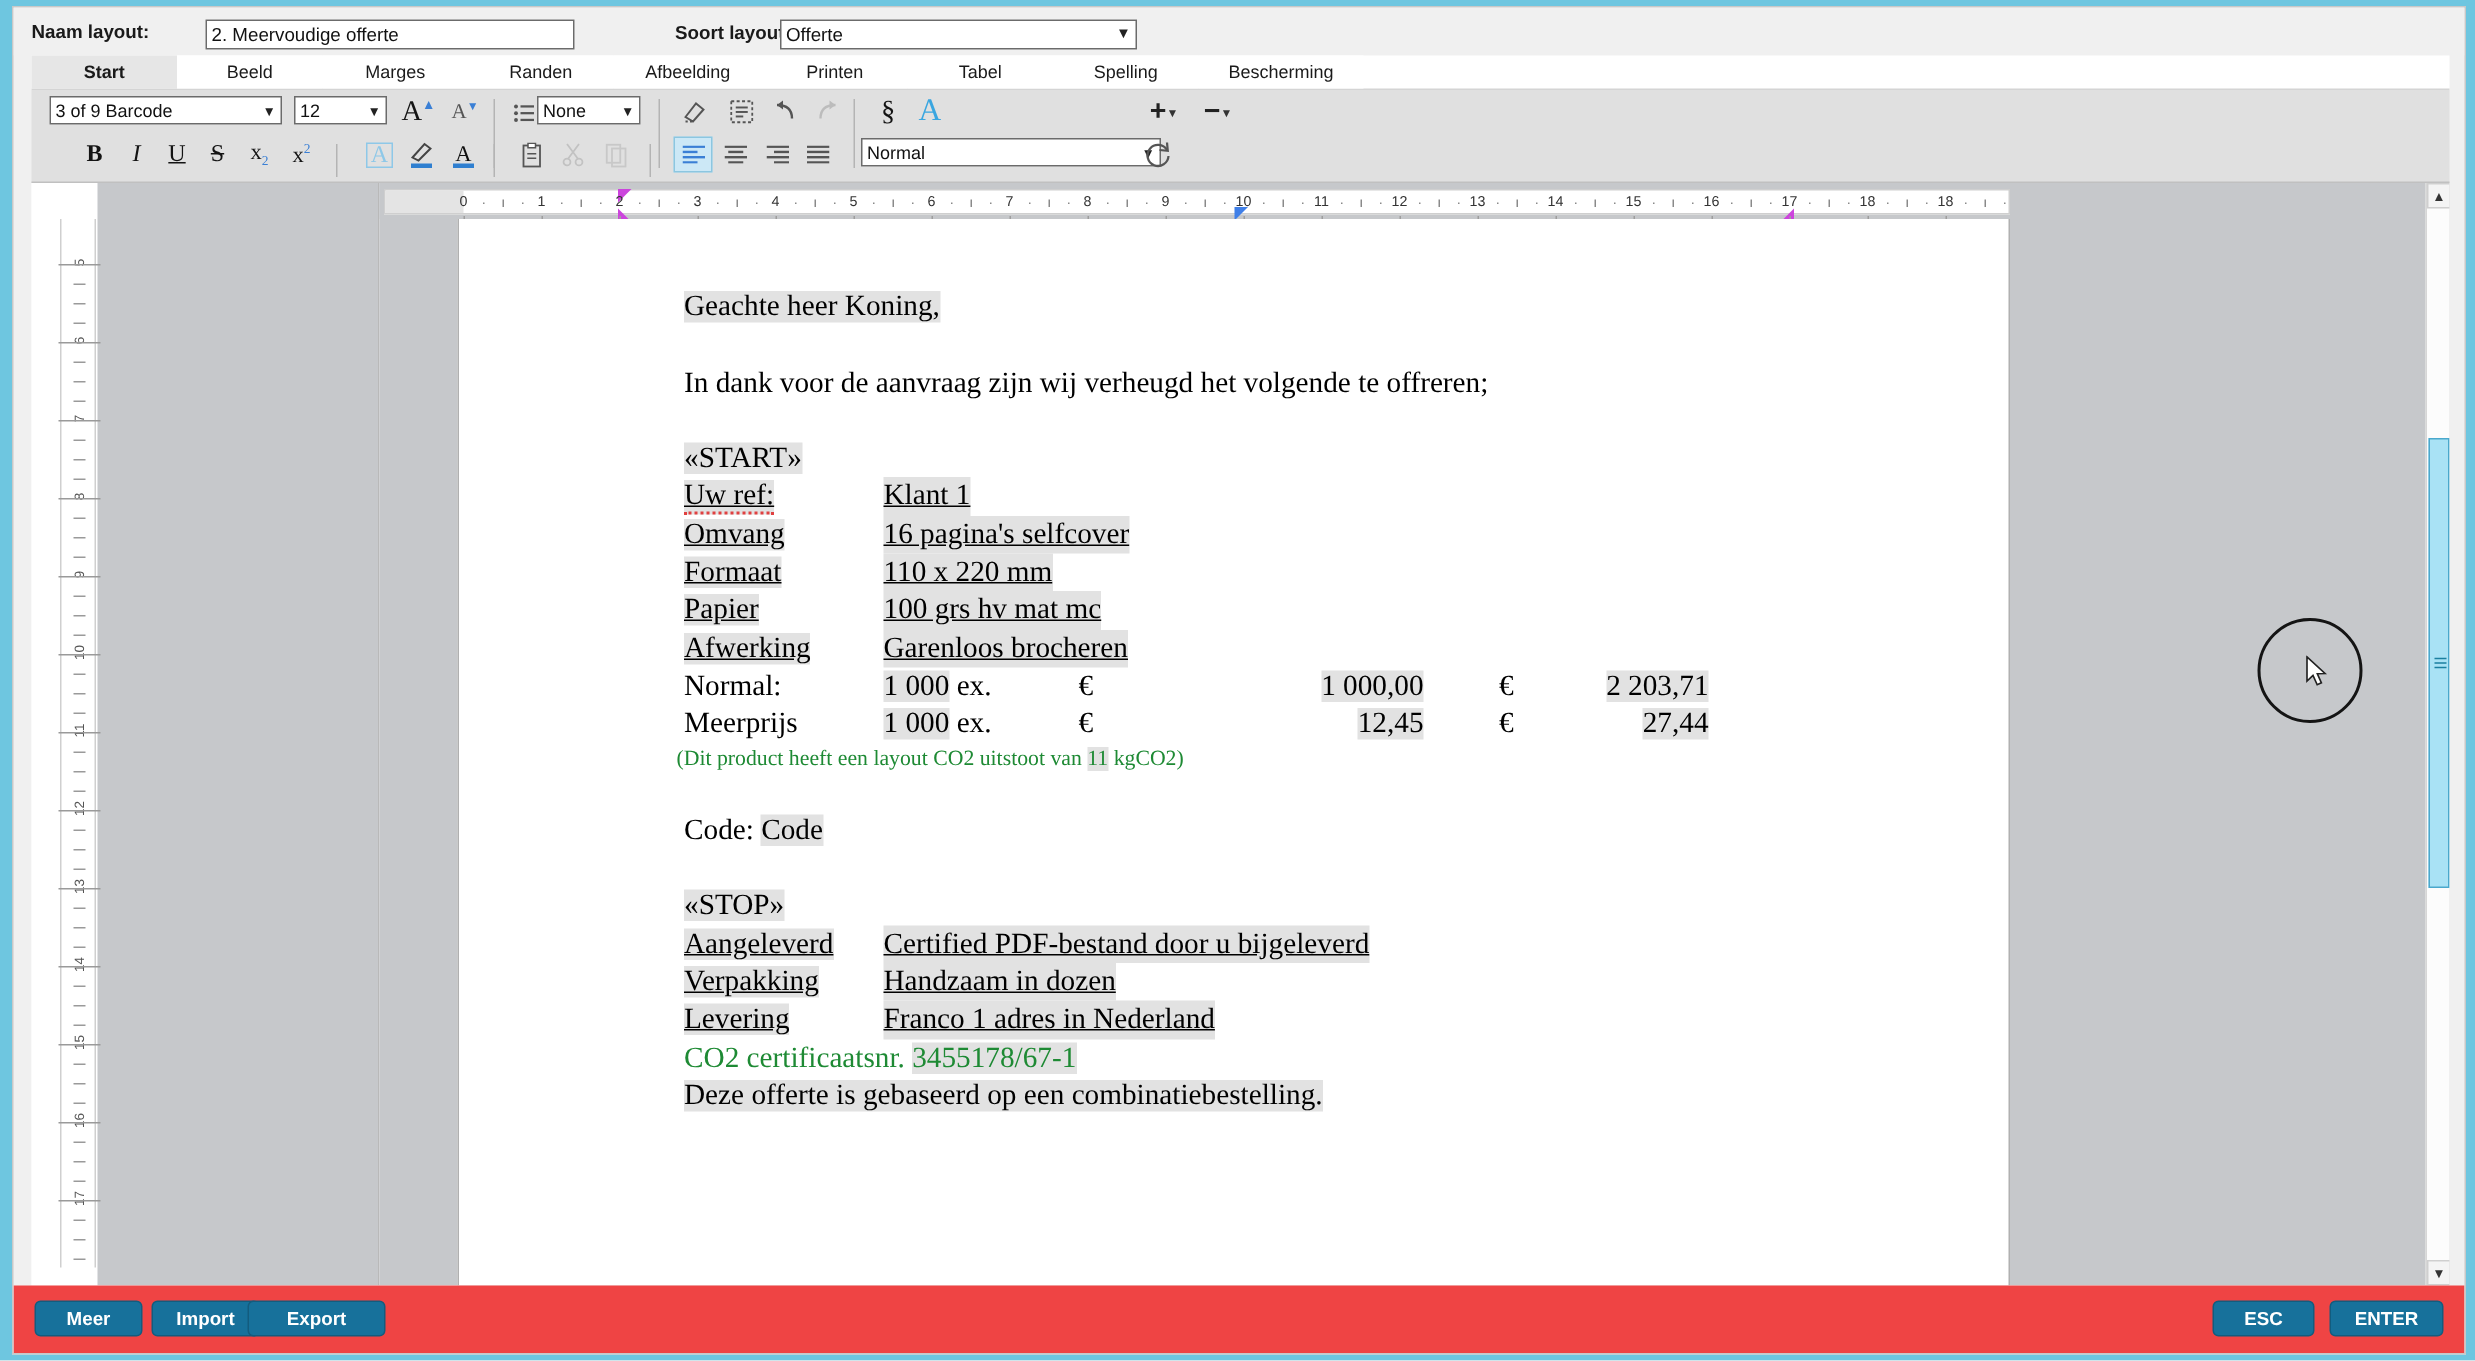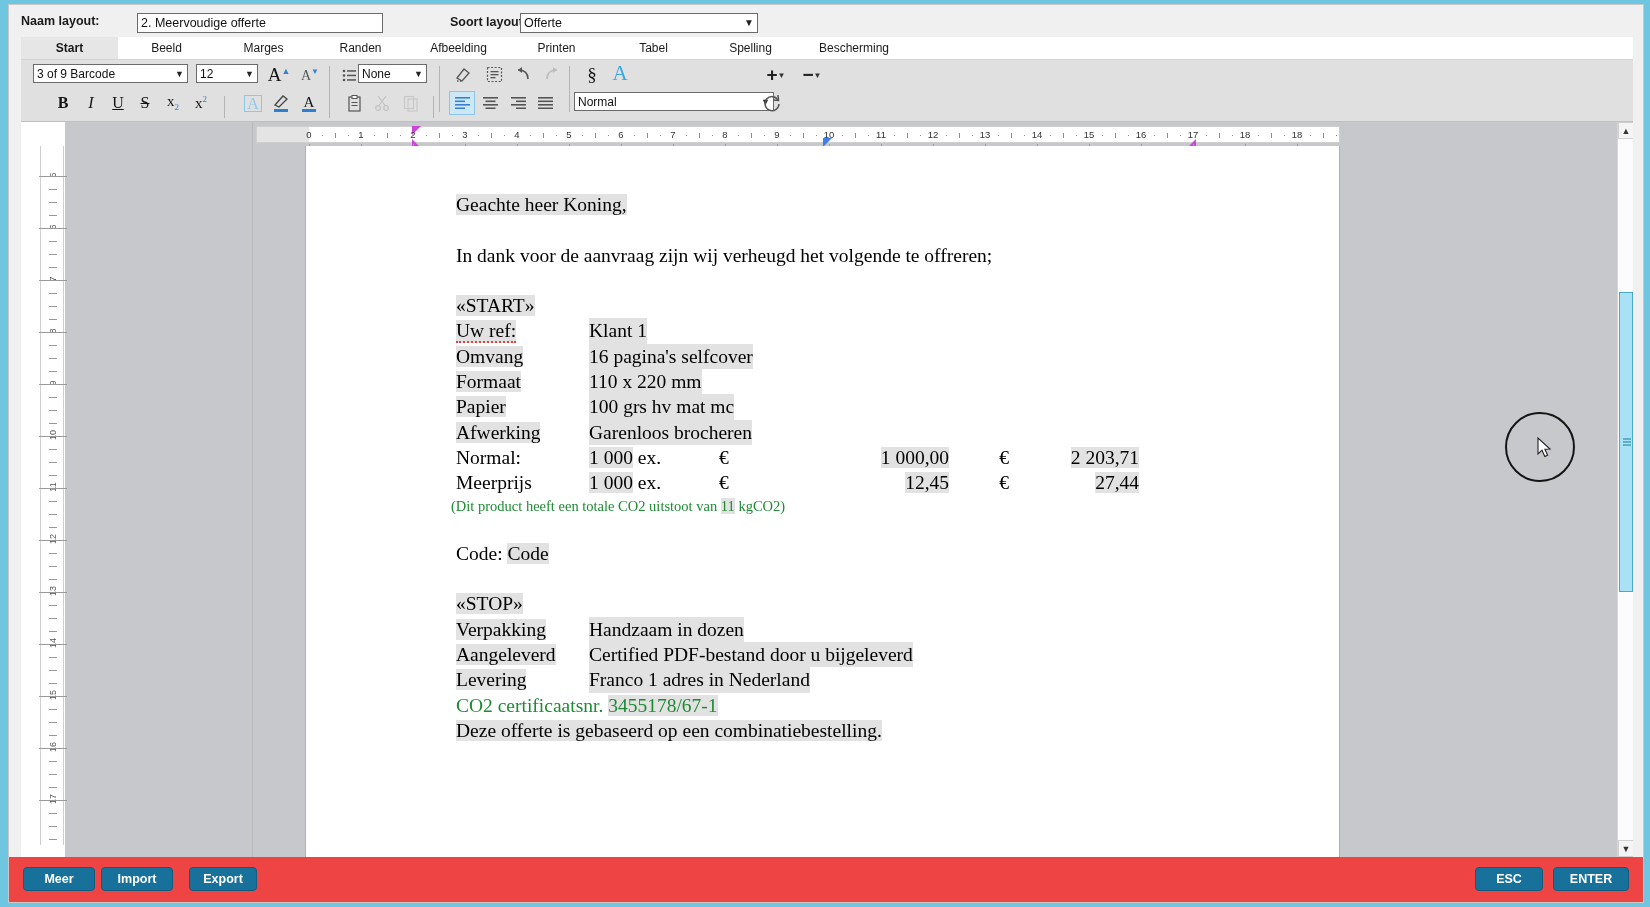--- a/index.html
+++ b/index.html
@@ -229,21 +229,21 @@
     position: absolute;
     left: 150px; top: 46px; right: 10px;
     font-family: "Liberation Serif", serif;
     font-size: 19.5px;
     color: #000000;
     line-height: 25.3px;
   }
   .hl { background: #e2e2e2; }
   .para { margin: 0; white-space: pre; }
   .spacer { height: 25.3px; }
-  .row { display: flex; white-space: pre; }
+  .row { display: flex; white-space: pre; text-decoration: underline; }
   .col-a { width: 133px; flex: 0 0 133px; }
   .col-b { flex: 0 0 auto; }
   .green { color: #1e8a34; }
   .small-green {
     font-size: 14.5px; color: #1e8a34;
     line-height: 20px;
     white-space: pre;
     margin-left: -5px;
   }
   .bold { font-weight: bold; }
@@ -318,21 +318,21 @@
     border-radius: 4px;
     color: #ffffff;
     font-size: 12.5px;
     font-weight: bold;
     display: flex; align-items: center; justify-content: center;
     cursor: default;
     font-family: "Liberation Sans", sans-serif;
   }
   #btn-meer   { left: 14px;  width: 72px; }
   #btn-import { left: 92px;  width: 72px; }
-  #btn-export { left: 180px; width: 68px; }
+  #btn-export { left: 156px; width: 92px; }
   #btn-esc    { right: 100px; width: 68px; }
   #btn-enter  { right: 14px;  width: 76px; }
 </style>
 </head>
 <body>
 
 <div id="app">
 <div class="window-frame">
 <div class="window-inner">
 
@@ -759,35 +759,35 @@
           </div>
           <div class="price-row">
             <span class="p-label">Meerprijs</span>
             <span class="p-qty"><span class="hl">1 000</span><span> ex.</span></span>
             <span class="p-eur1">€</span>
             <span class="p-val1"><span class="hl">12,45</span></span>
             <span class="p-eur2">€</span>
             <span class="p-val2"><span class="hl">27,44</span></span>
           </div>
 
-          <div class="small-green"><span>(Dit product heeft een totale CO2 uitstoot van </span><span class="hl">11</span><span> kgCO2)</span></div>
+          <div class="small-green"><span>(Dit product heeft een layout CO2 uitstoot van </span><span class="hl">11</span><span> kgCO2)</span></div>
 
           <div class="spacer"></div>
           <div class="para"><span>Code: </span><span class="hl">Code</span></div>
           <div class="spacer"></div>
 
           <div class="para"><span class="hl">«STOP»</span></div>
 
           <div class="row">
+            <span class="col-a"><span class="hl">Aangeleverd</span></span>
+            <span class="col-b hl">Certified PDF-bestand door u bijgeleverd</span>
+          </div>
+          <div class="row">
             <span class="col-a"><span class="hl">Verpakking</span></span>
             <span class="col-b hl">Handzaam in dozen</span>
-          </div>
-          <div class="row">
-            <span class="col-a"><span class="hl">Aangeleverd</span></span>
-            <span class="col-b hl">Certified PDF-bestand door u bijgeleverd</span>
           </div>
           <div class="row">
             <span class="col-a"><span class="hl">Levering</span></span>
             <span class="col-b hl">Franco 1 adres in Nederland</span>
           </div>
 
           <div class="para green"><span>CO2 certificaatsnr. </span><span class="hl">3455178/67-1</span></div>
           <div class="para"><span class="hl">Deze offerte is gebaseerd op een combinatiebestelling.</span></div>
 
         </div>

